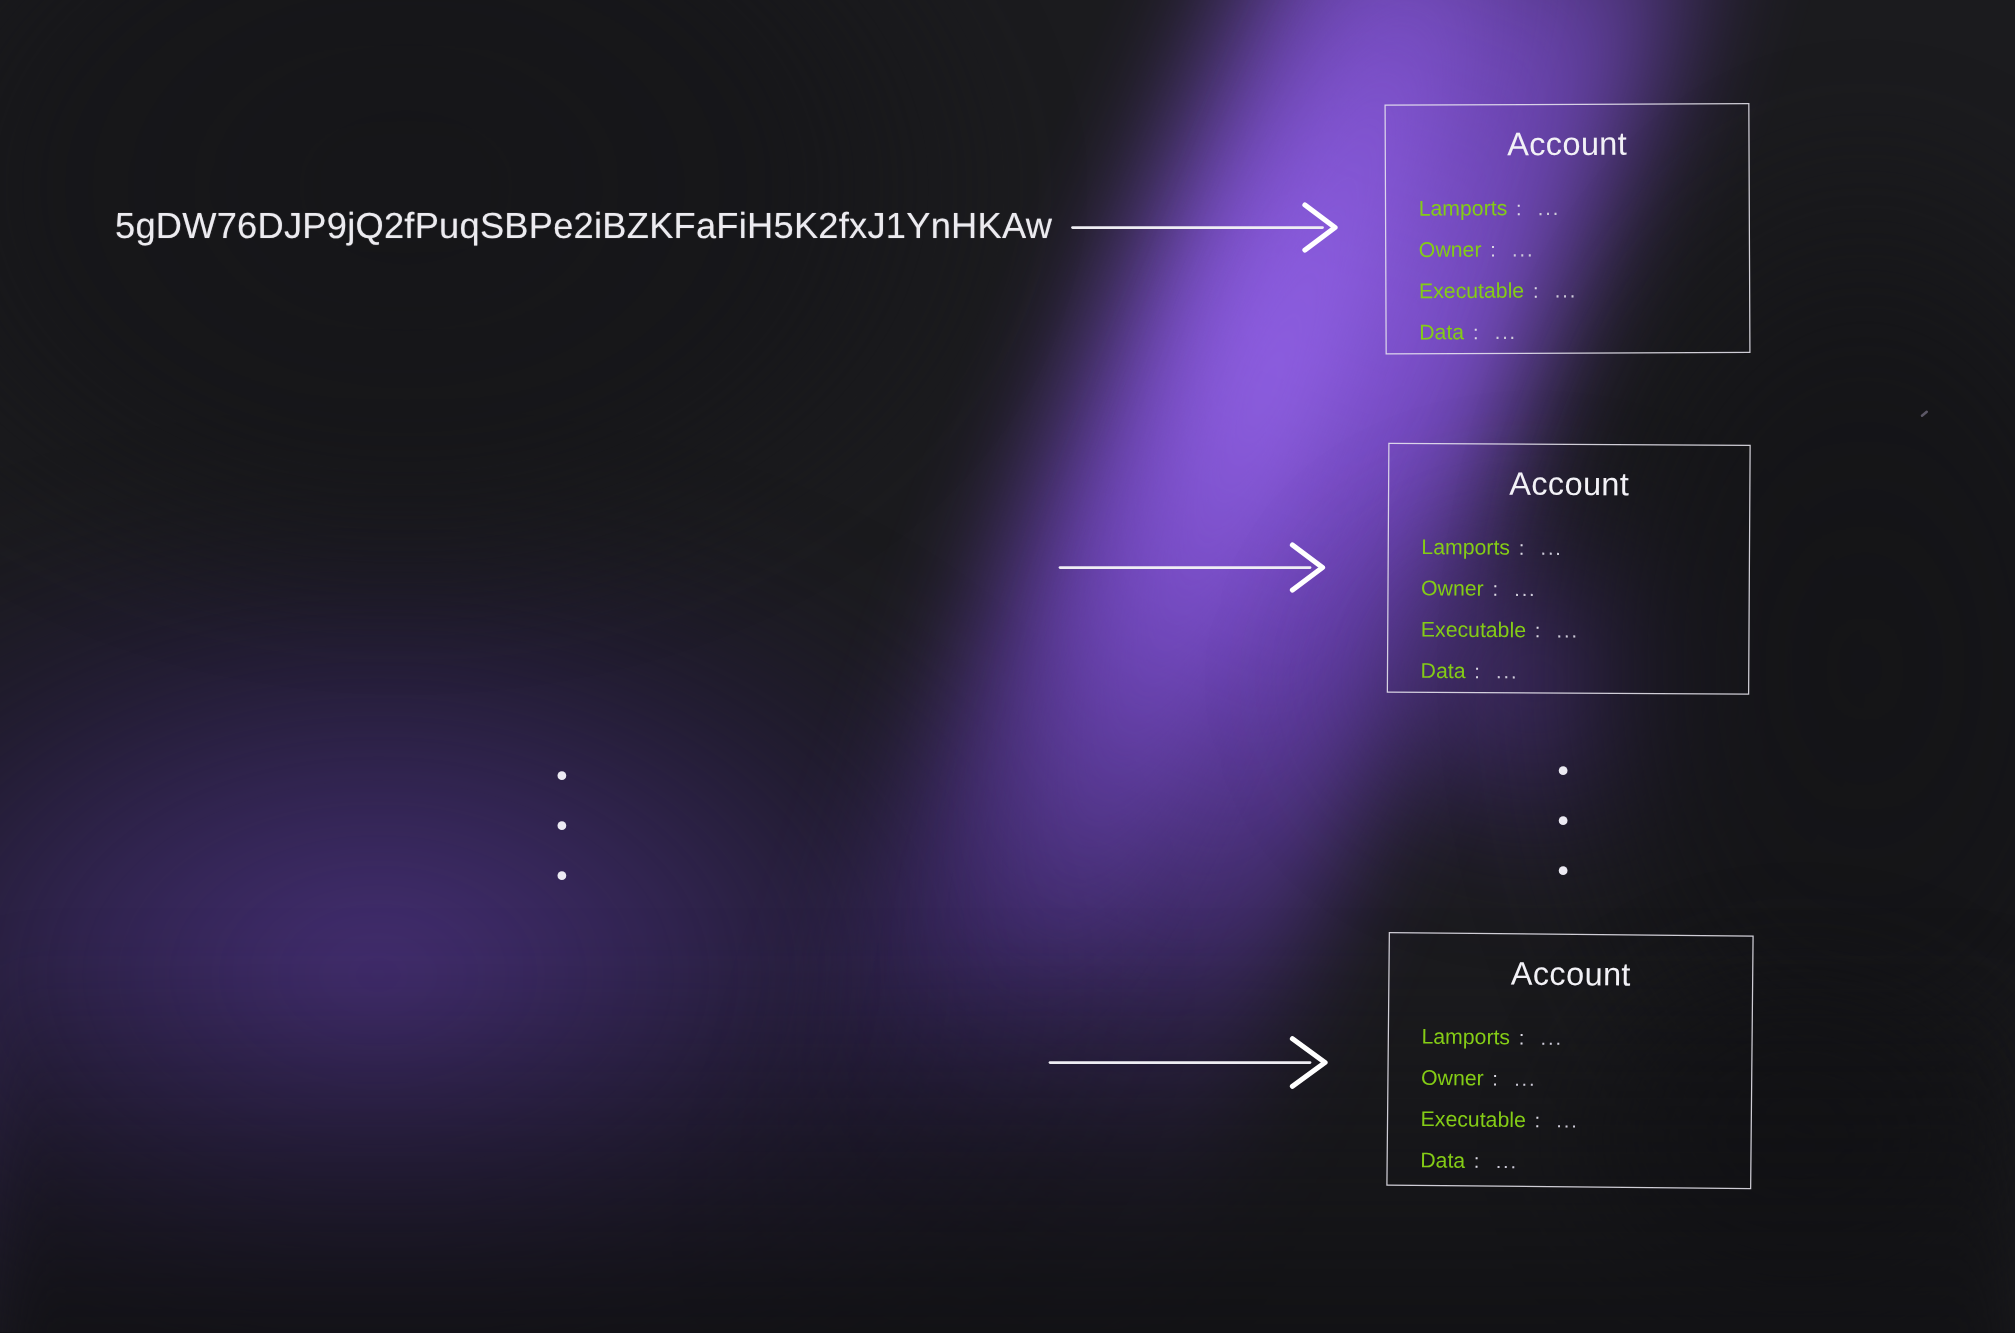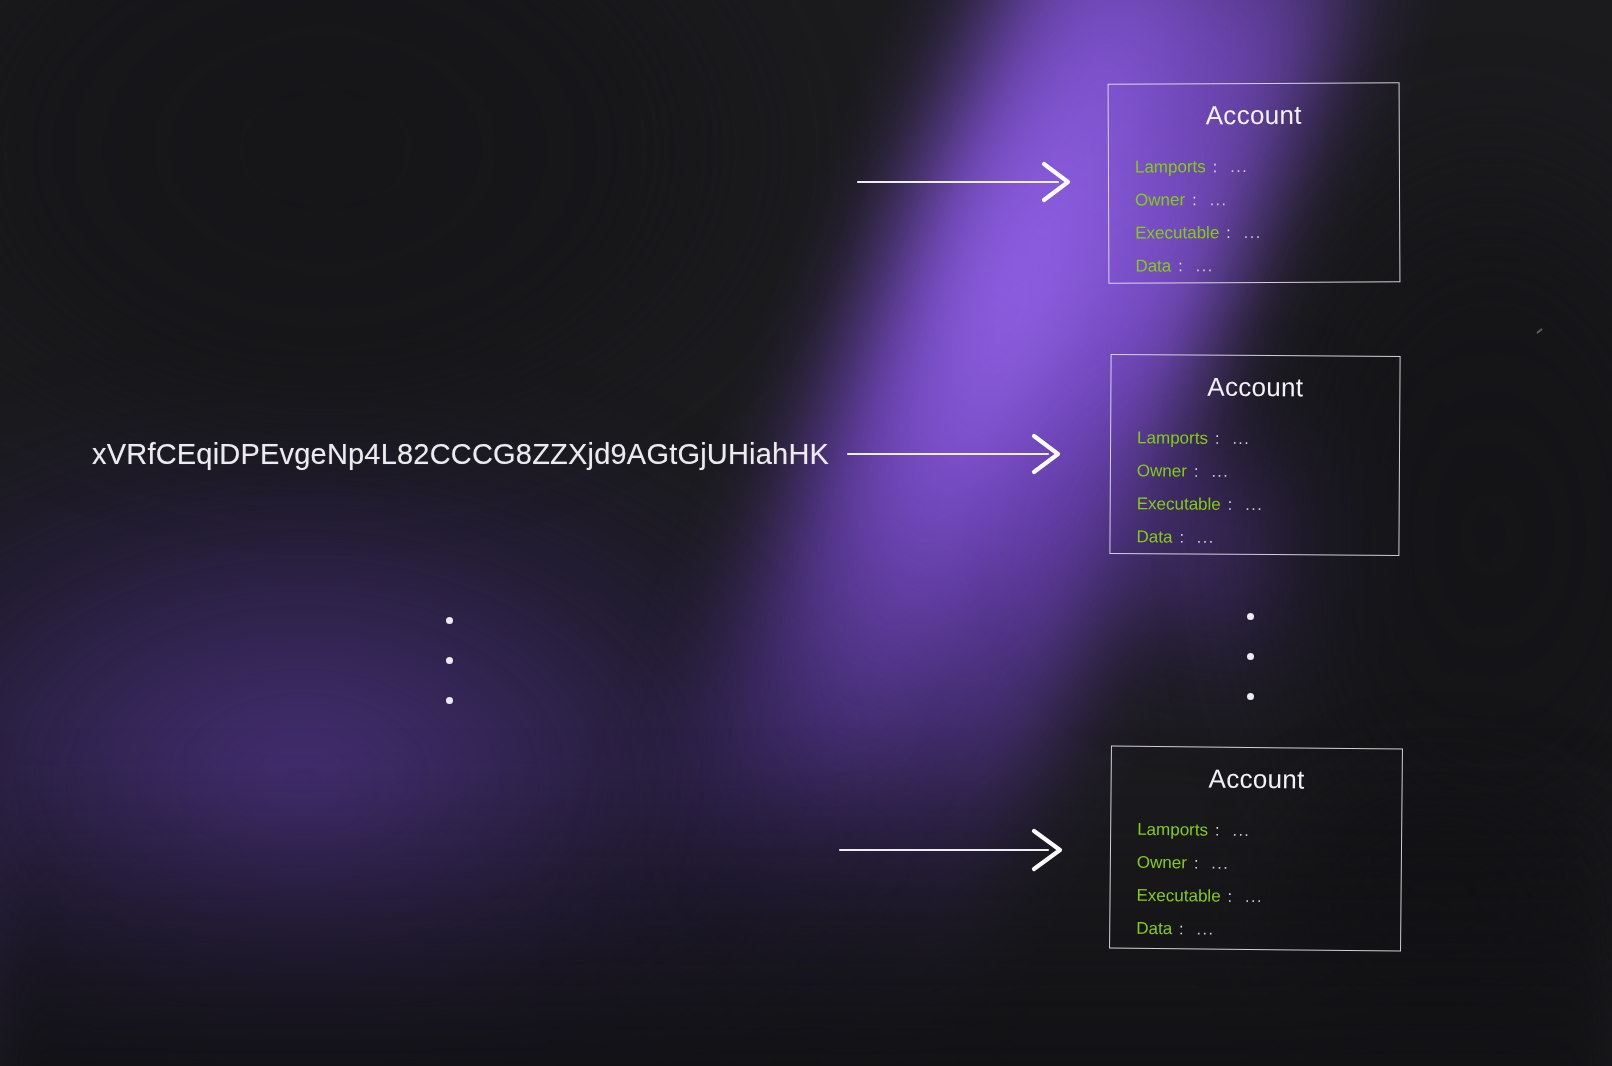--- a/index.html
+++ b/index.html
@@ -247,20 +247,21 @@
   <div class="bg-streak-core"></div>
   <div class="bg-glow-card"></div>
   <div class="bg-dark-tl"></div>
   <div class="bg-dark-right"></div>
   <div class="bg-dark-mid-right"></div>
   <div class="bg-dark-bottom"></div>
   <div class="speck"></div>
 
   <div class="layer">
 
+    <div class="pubkey" style="left:92px; top:165px;">5gDW76DJP9jQ2fPuqSBPe2iBZKFaFiH5K2fxJ1YnHKAw</div>
 
     <div class="arrow" style="left:858px; top:160px;">
       <svg width="215" height="44" viewBox="0 0 215 44">
         <line x1="0" y1="22" x2="200" y2="22" stroke="#eeedf3" stroke-width="2.2" stroke-linecap="round"></line>
         <polyline points="186,4 210,22 186,40" fill="none" stroke="#ffffff" stroke-width="4.2" stroke-linecap="round" stroke-linejoin="round"></polyline>
       </svg>
     </div>
 
     <div class="card" id="card-1" style="left:1108px; top:83px; width:292px; height:200px;">
       <div class="card-title">Account</div>
@@ -281,21 +282,20 @@
           <span class="field-value">...</span>
         </div>
         <div class="field gap-extra">
           <span class="field-label">Data</span>
           <span class="field-colon">:</span>
           <span class="field-value">...</span>
         </div>
       </div>
     </div>
 
-    <div class="pubkey" style="left:92px; top:438px;">xVRfCEqiDPEvgeNp4L82CCCG8ZZXjd9AGtGjUHiahHK</div>
 
     <div class="arrow" style="left:848px; top:432px;">
       <svg width="215" height="44" viewBox="0 0 215 44">
         <line x1="0" y1="22" x2="200" y2="22" stroke="#eeedf3" stroke-width="2.2" stroke-linecap="round"></line>
         <polyline points="186,4 210,22 186,40" fill="none" stroke="#ffffff" stroke-width="4.2" stroke-linecap="round" stroke-linejoin="round"></polyline>
       </svg>
     </div>
 
     <div class="card" id="card-2" style="left:1110px; top:355px; width:290px; height:200px;">
       <div class="card-title">Account</div>

